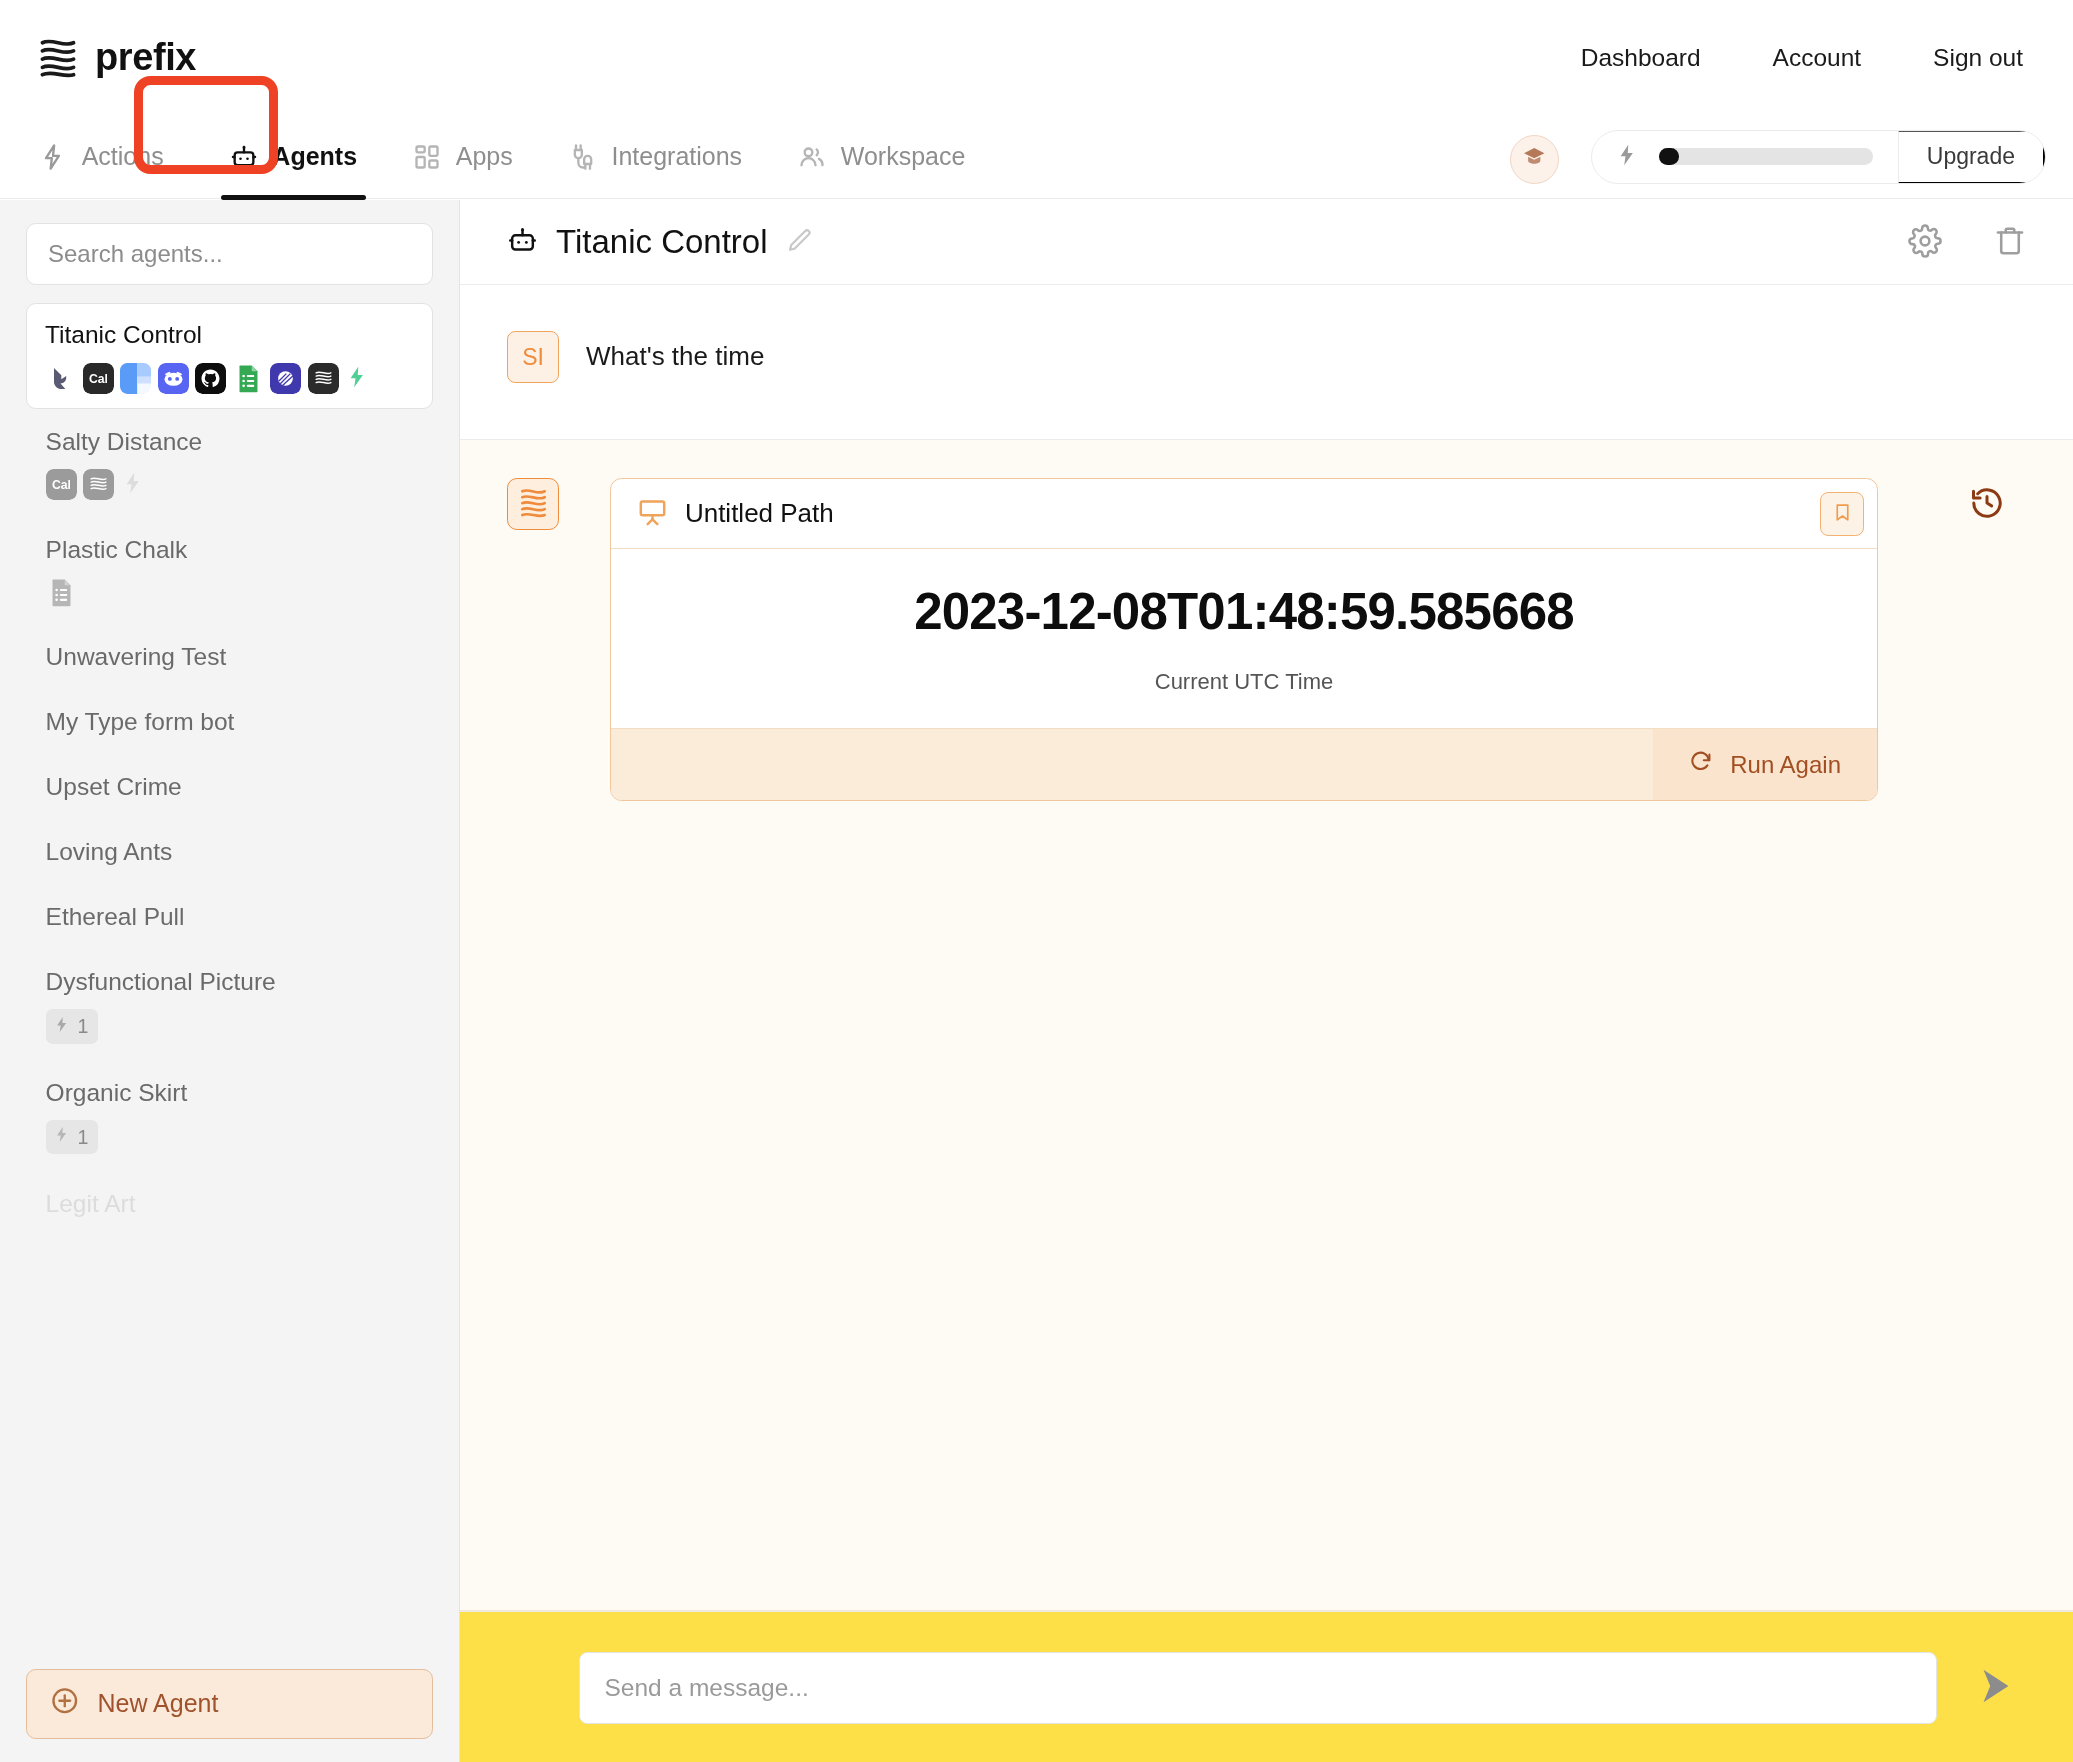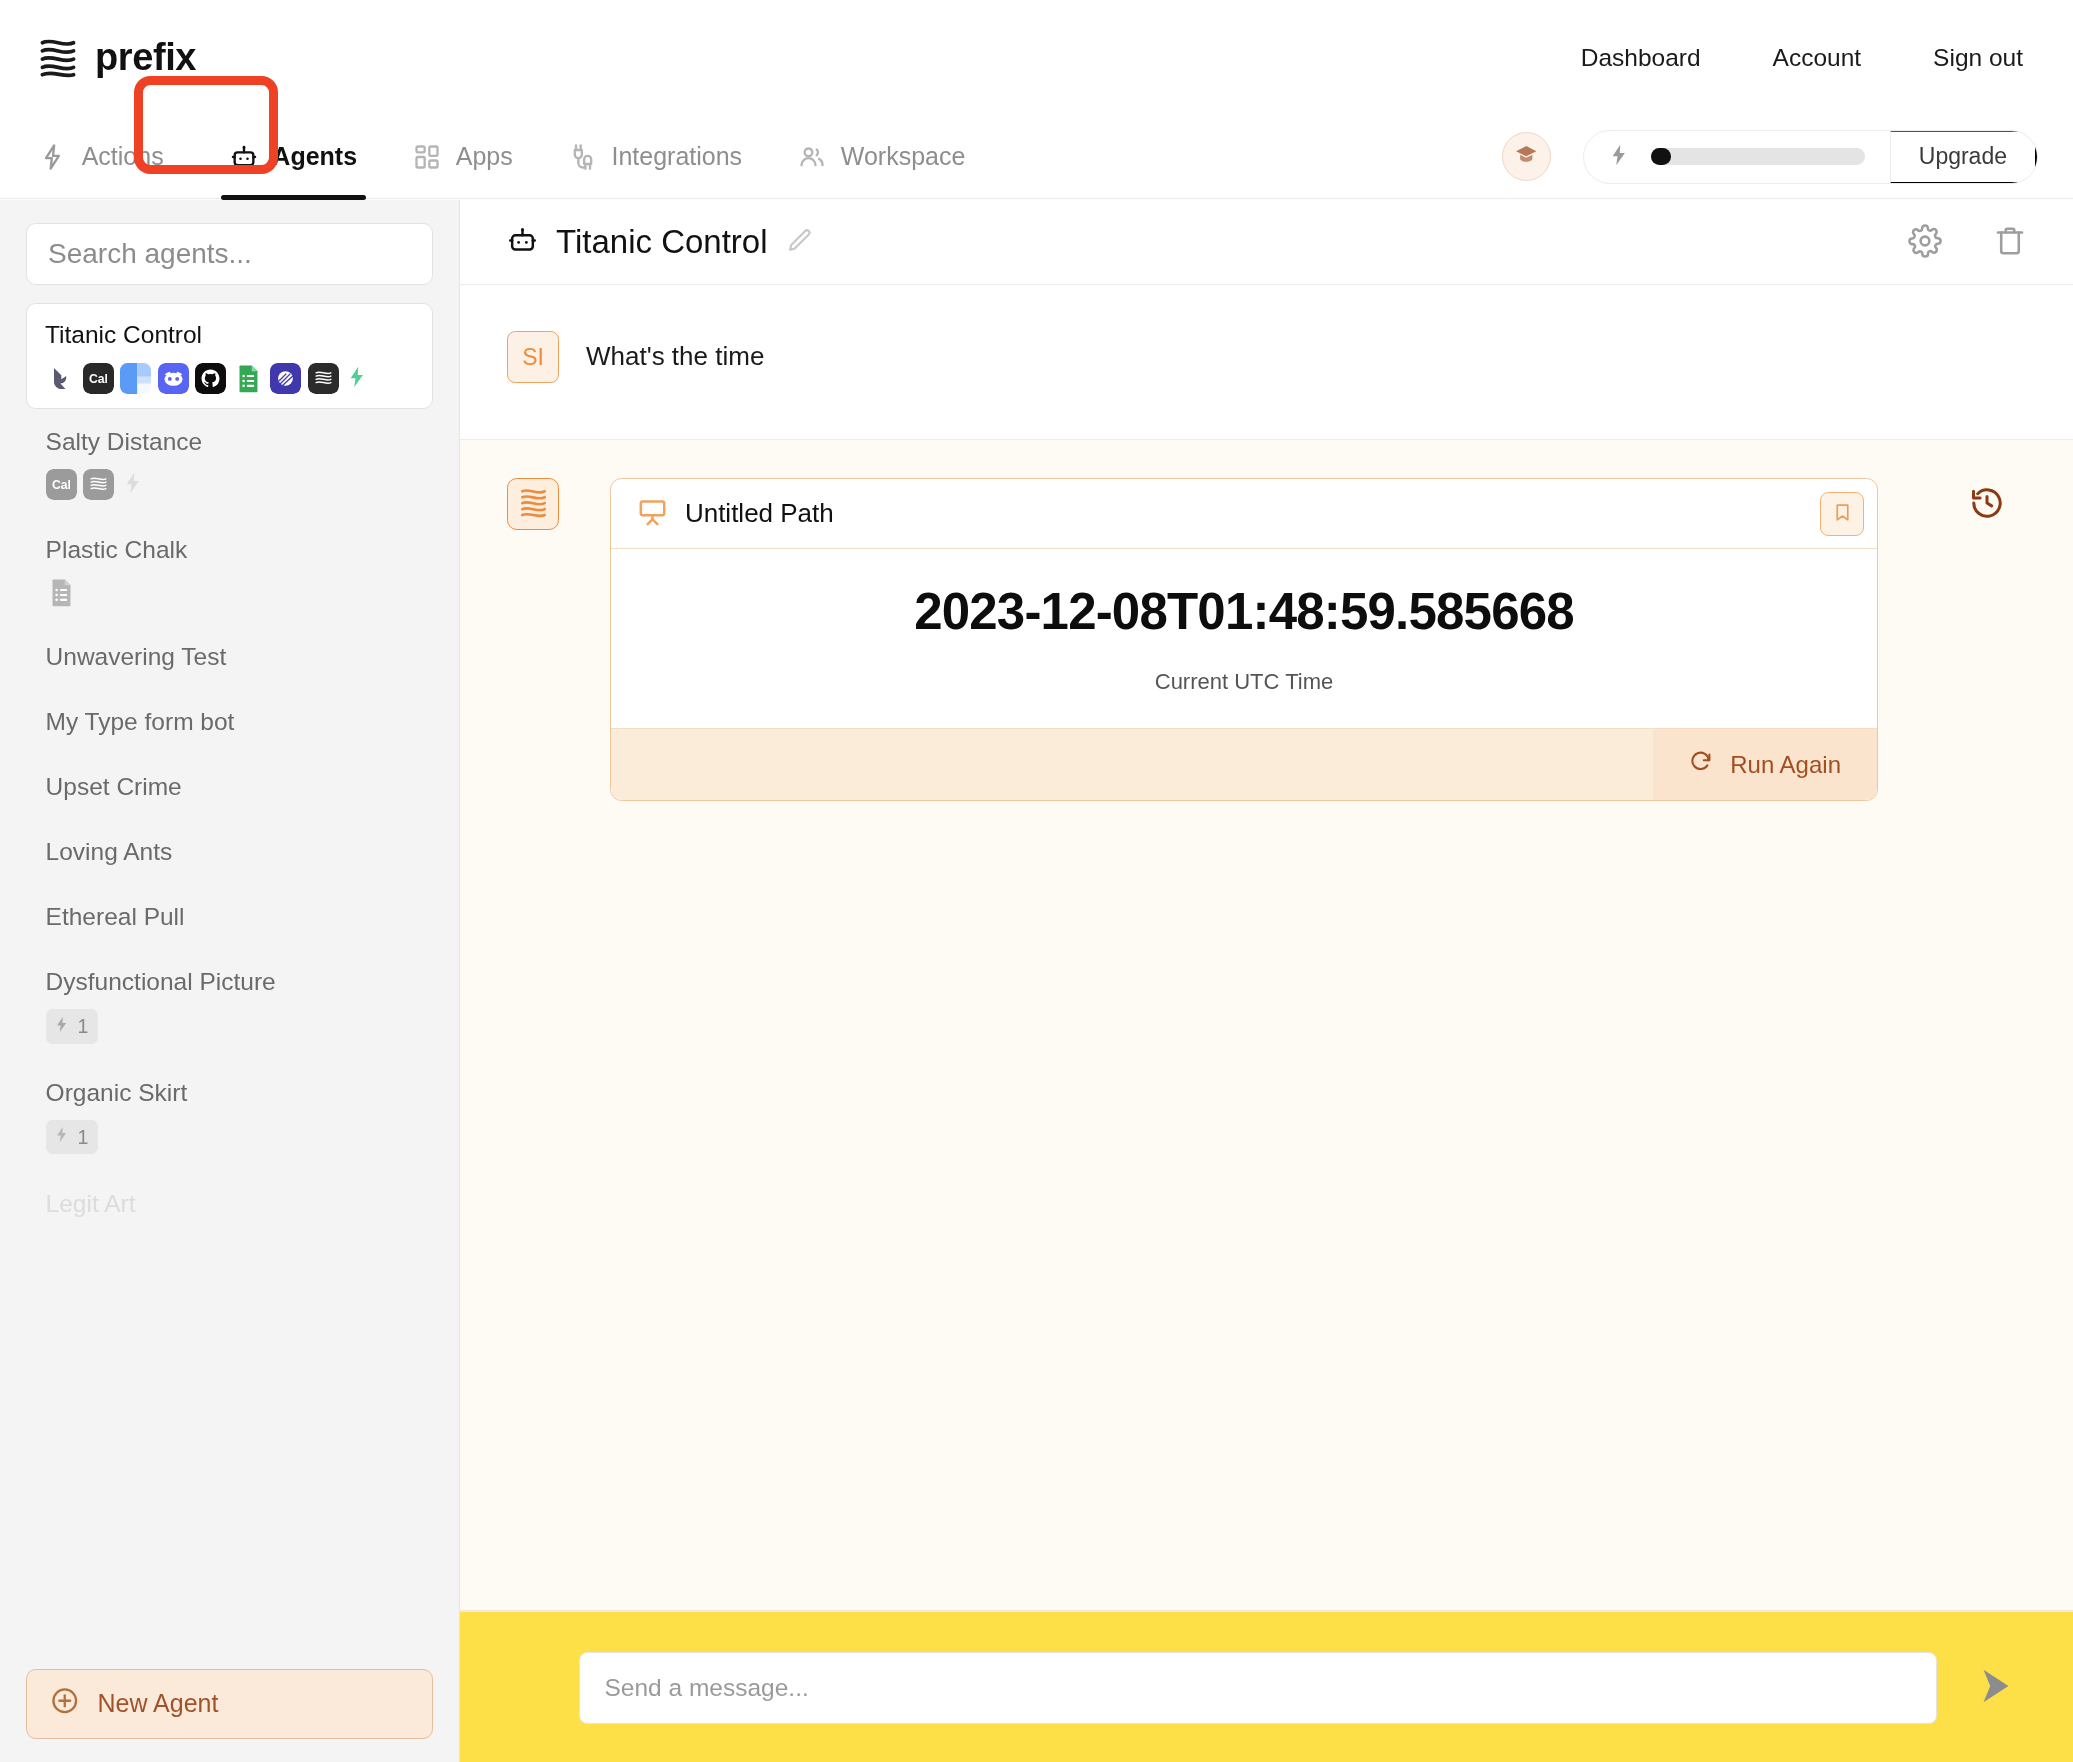--- a/index.html
+++ b/index.html
@@ -54,21 +54,21 @@
   
   .annot-box {
     position: absolute;
     left: 134px; top: -39px;
     width: 144px; height: 98px;
     border: 9px solid #ef4123;
     border-radius: 16.4px;
     pointer-events: none;
   }
 
-  .topright { margin-left: auto; display: flex; align-items: center; gap: 32px; padding-right: 36px; }
+  .topright { margin-left: auto; display: flex; align-items: flex-end; gap: 32px; padding-right: 28px; }
   .edu-badge {
     width: 49px; height: 49px; border-radius: 50%;
     border: 1.6px solid #f0d5c4; background: #fdf2ea;
     display: flex; align-items: center; justify-content: center;
   }
   .credit-pill {
     display: flex; align-items: center;
     height: 54px;
     border: 1.6px solid #ececec; border-radius: 29.5px;
     overflow: hidden;
@@ -100,21 +100,21 @@
     background: #f4f4f4;
     border-right: 1.6px solid #e4e4e4;
     display: flex; flex-direction: column;
     position: relative;
   }
   .search-wrap { padding: 23px 26px 18px 26px; }
   .search-input {
     width: 100%; height: 62px;
     border: 1.6px solid #e2e2e2; border-radius: 9.8px;
     background: #fff;
-    font-size: 28px; color: #333;
+    font-size: 24px; color: #333;
     padding: 0 21px;
     font-family: inherit;
     outline: none;
   }
   .search-input::placeholder { color: #8c8c8c; }
 
   .agent-list { flex: 1; overflow: hidden; padding: 0 26px; position: relative; }
   .agent-item {
     padding: 18px 19.6px 16.4px 19.6px;
     border-radius: 9.8px;

